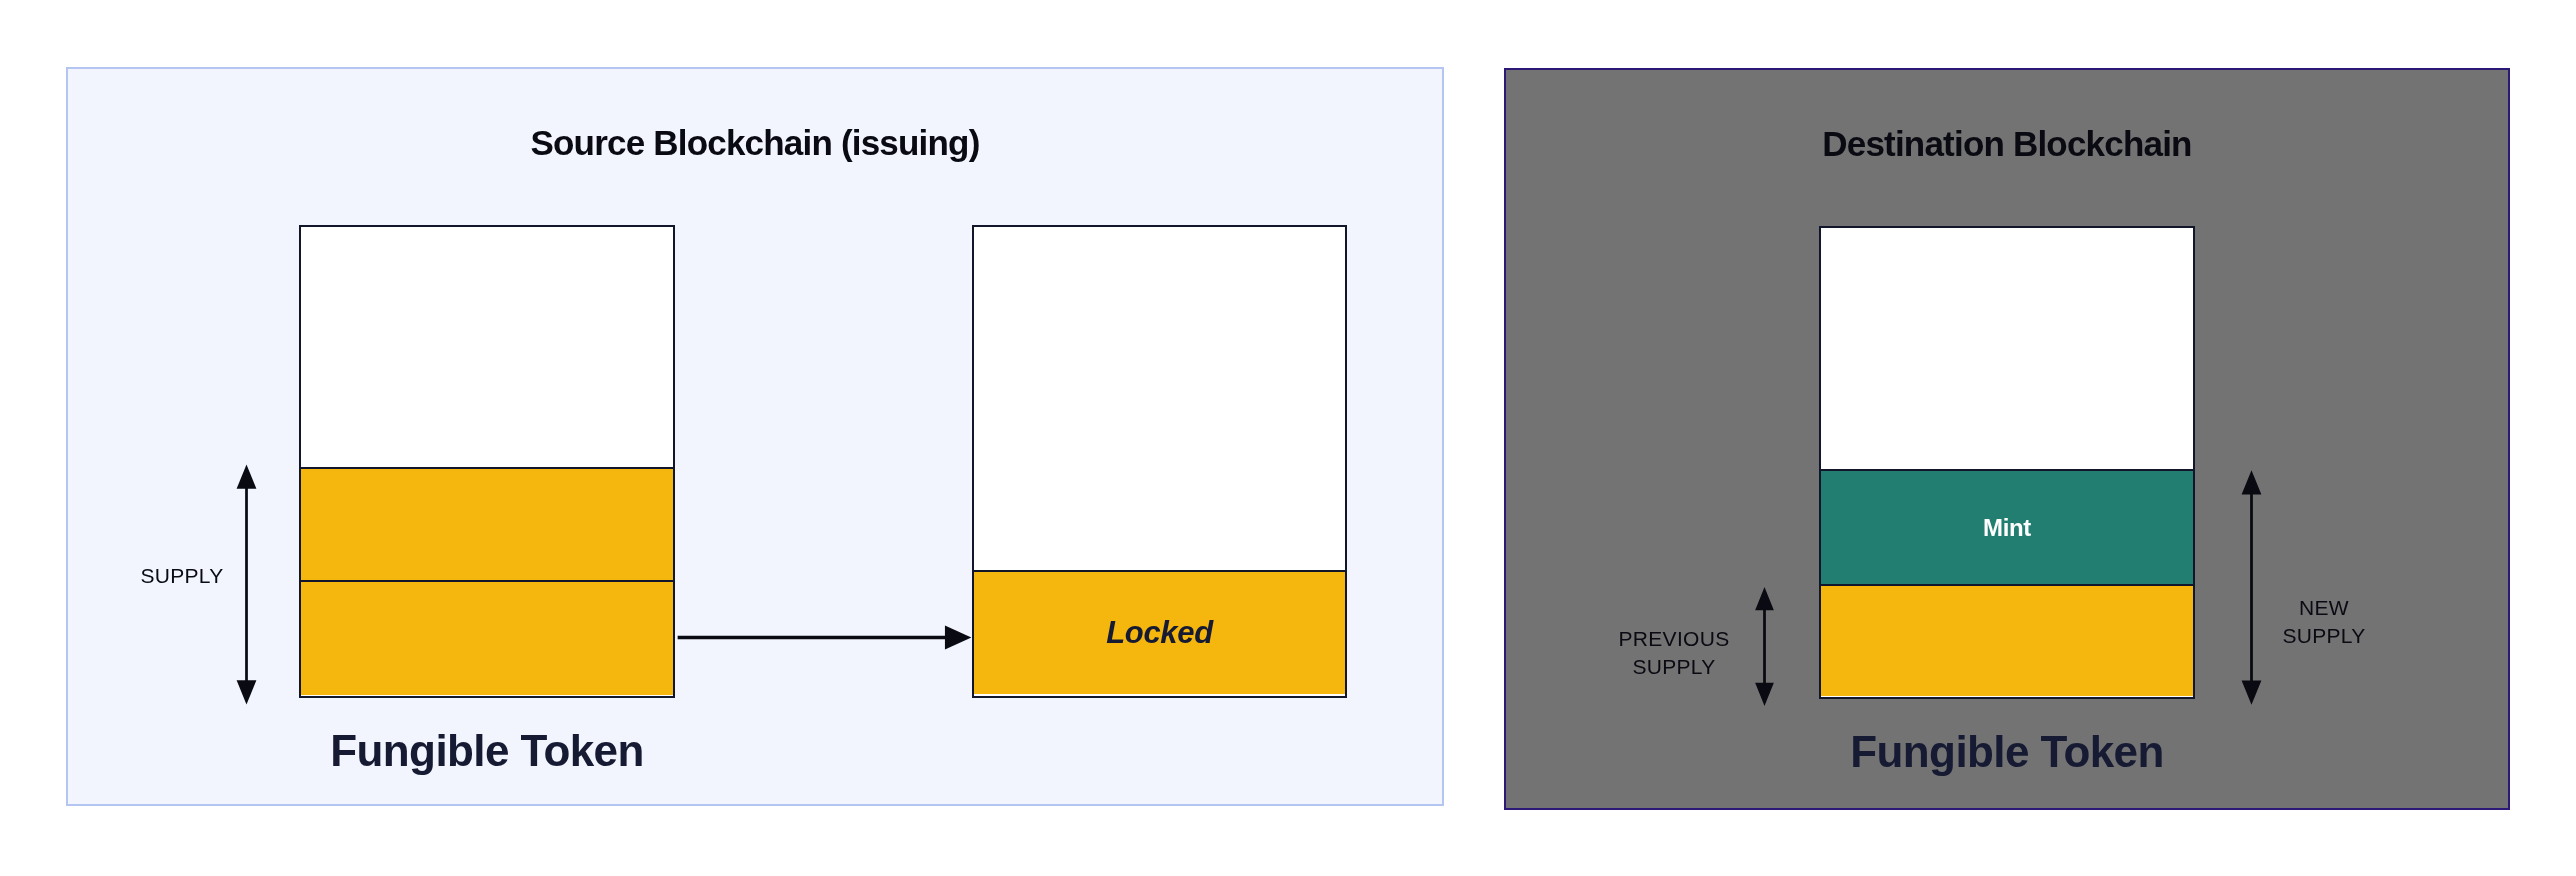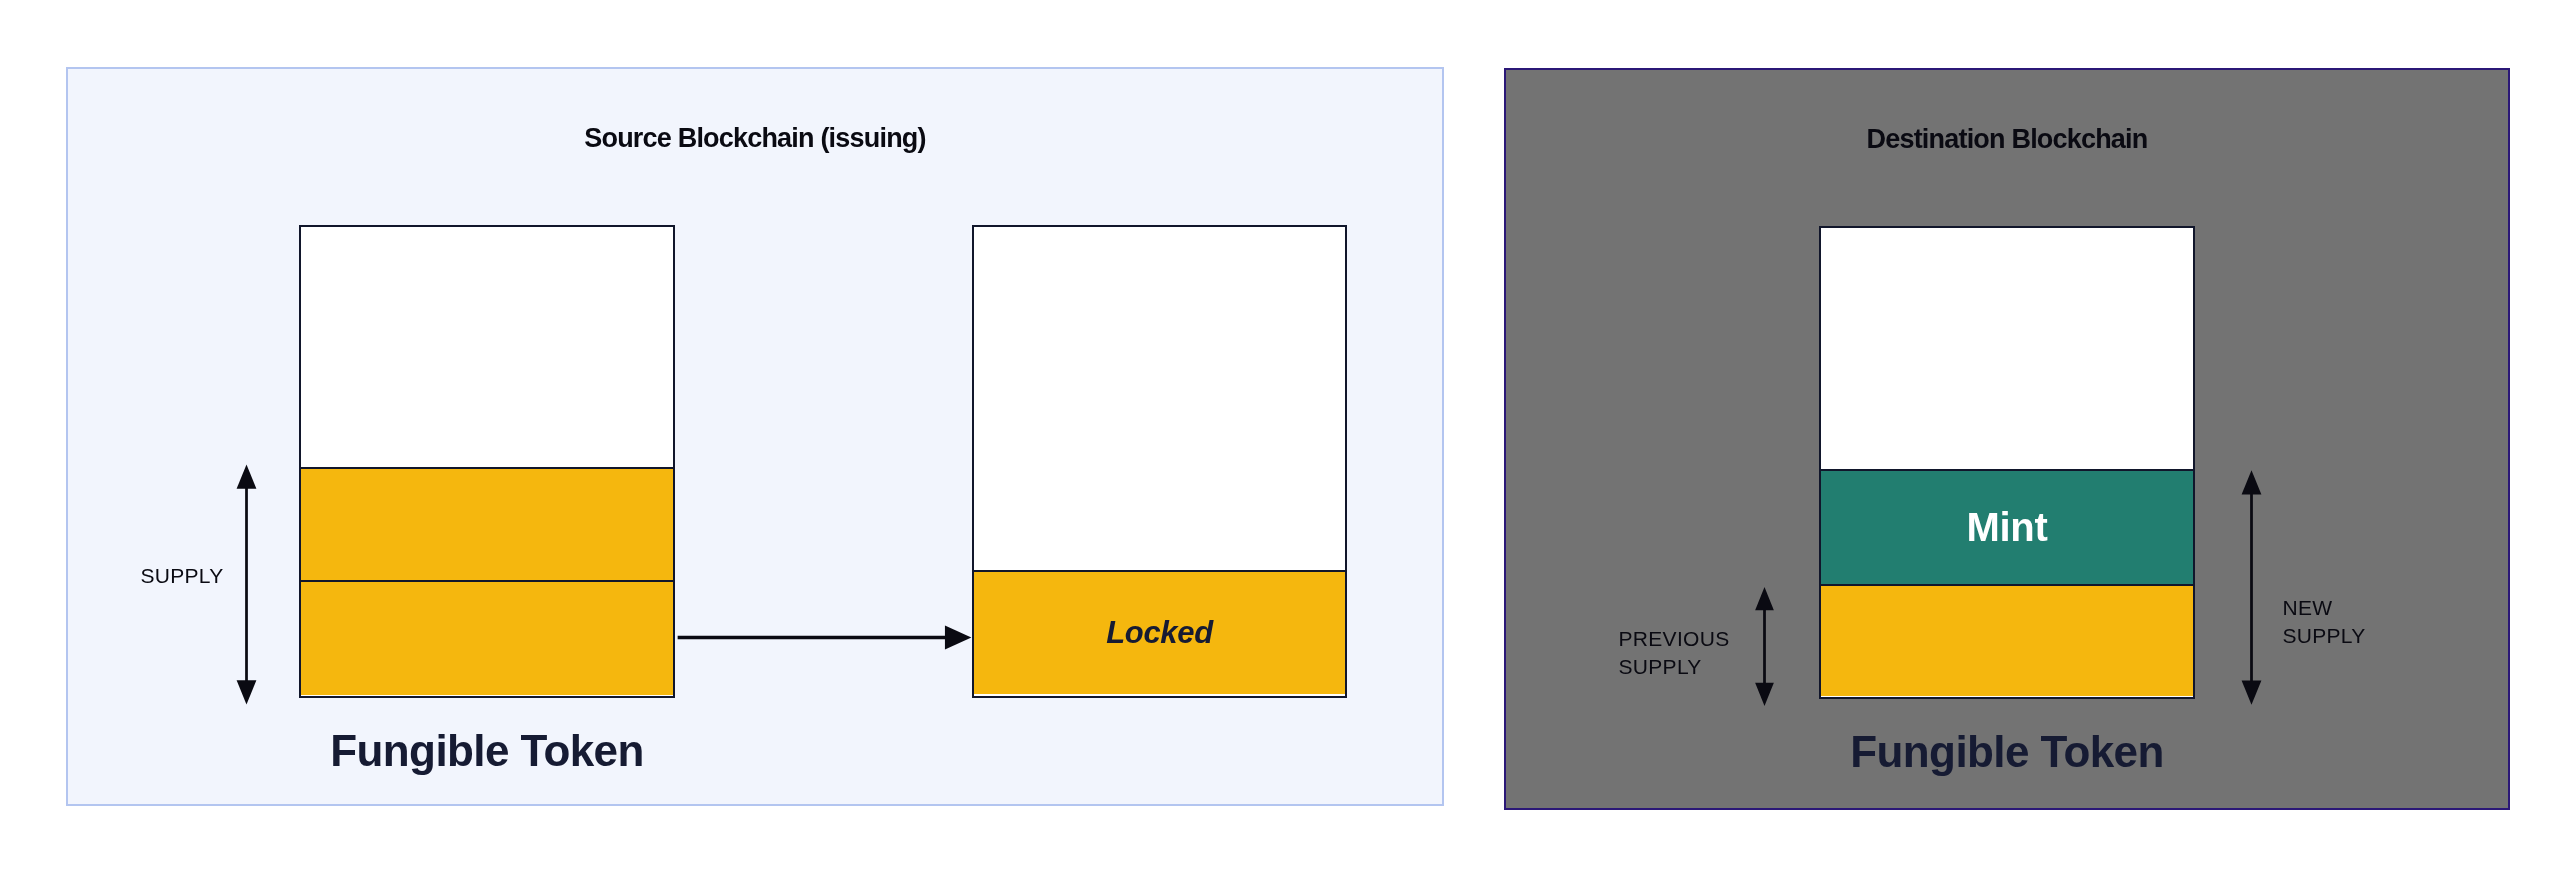--- a/index.html
+++ b/index.html
@@ -5,36 +5,36 @@
   html,body{margin:0;padding:0;background:#ffffff;}
   #stage{
     position:relative;width:2576px;height:877px;background:#ffffff;overflow:hidden;
     font-family:"Liberation Sans",sans-serif;color:#0A0A12;
   }
   .panel{position:absolute;box-sizing:border-box;}
   .panel.source{left:66px;top:67px;width:1378px;height:739px;background:#F2F5FD;border:2.8px solid #B3C5F0;}
   .panel.destination{left:1504px;top:68px;width:1006px;height:742px;background:#737373;border:2.8px solid #2B1877;}
   .panel-title{
     position:absolute;left:0;top:55px;width:100%;text-align:center;
-    font-size:27px;font-weight:700;letter-spacing:-0.8px;color:#0A0A12;line-height:1.1;
+    font-size:35px;font-weight:700;letter-spacing:-0.8px;color:#0A0A12;line-height:1.1;
   }
   .token-box{position:absolute;box-sizing:border-box;border:2.8px solid #11162B;background:#ffffff;display:flex;flex-direction:column;}
   .sect{box-sizing:border-box;width:100%;}
   .sect.white{background:#ffffff;}
   .sect.yellow{background:#F5B70E;border-top:2.8px solid #11162B;}
   .sect.teal{background:#227E70;border-top:2.8px solid #11162B;}
   .sect-label{display:flex;align-items:center;justify-content:center;height:100%;}
   .locked-text{font-size:31px;font-weight:600;color:#161B33;letter-spacing:-0.3px;}
-  .mint-text{font-size:40px;font-weight:700;color:#FFFFFF;letter-spacing:-0.3px;}
+  .mint-text{font-size:24px;font-weight:700;color:#FFFFFF;letter-spacing:-0.3px;}
   .box-caption{
     position:absolute;text-align:center;font-size:44px;font-weight:700;
     color:#161B33;letter-spacing:-0.6px;line-height:1;
   }
   .range-label{
-    position:absolute;transform:translate(-50%,-50%);text-align:left;
+    position:absolute;transform:translate(-50%,-50%);text-align:center;
     font-size:21px;font-weight:400;color:#0A0A12;letter-spacing:0.3px;line-height:1.35;white-space:nowrap;
   }
   .arrow{position:absolute;}
 </style>
 </head>
 <body>
 
 <div id="stage">
 
   <div class="panel source">

